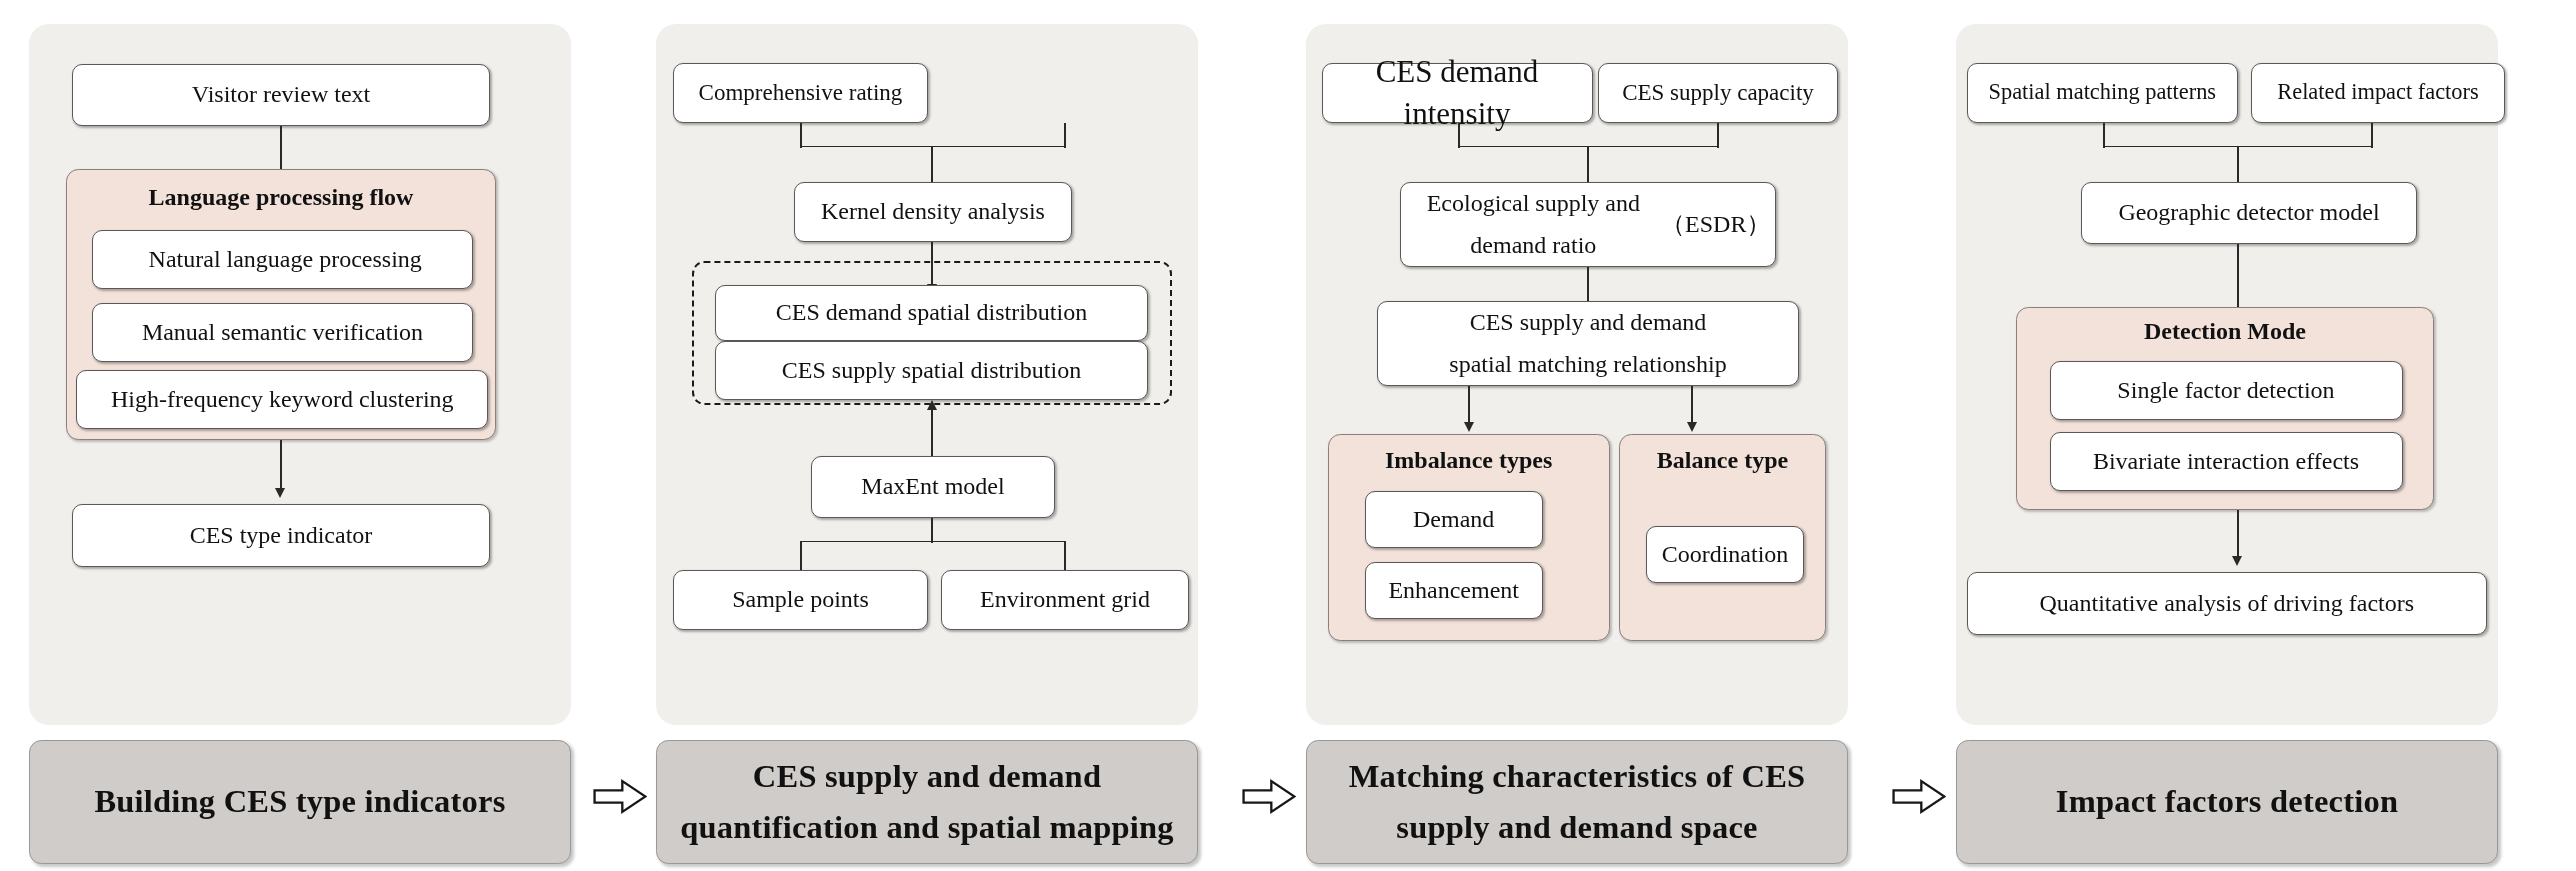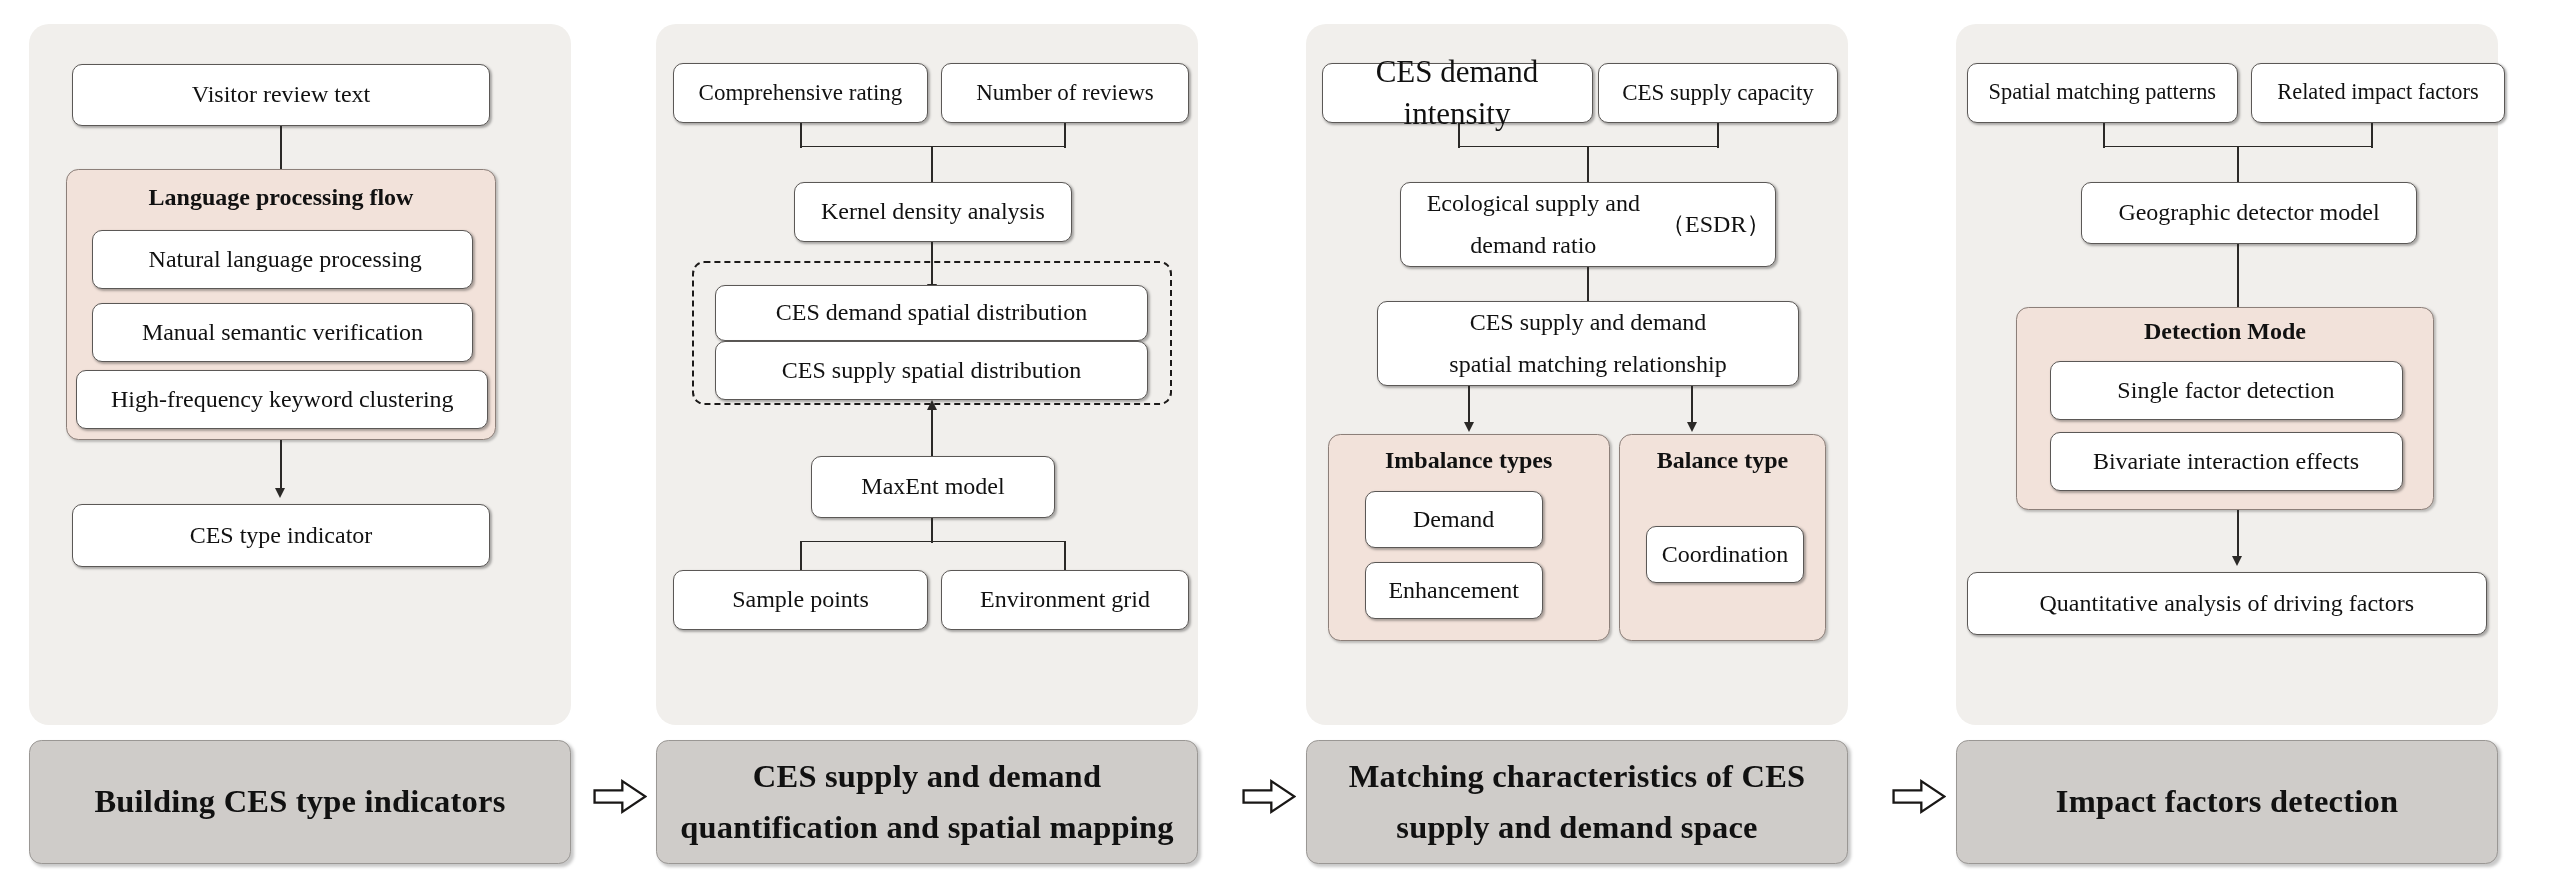--- a/index.html
+++ b/index.html
@@ -114,21 +114,20 @@
     <div class="footer">
       <span>Building CES type indicators</span>
     </div>
   </div>
 
   <div class="column col2">
     <div class="panel">
 
       <div class="box" style="left:17px;top:39px;width:255px;height:60px;font-size:23px;">Comprehensive rating</div>
 
-      <div class="box" style="left:285px;top:39px;width:248px;height:60px;font-size:23px;">Number of reviews</div>
 
       <div class="vline" style="left:144px;top:99px;height:25px;"></div>
       <div class="vline" style="left:408px;top:99px;height:25px;"></div>
       <div class="hline" style="left:144px;top:122px;width:265px;"></div>
       <div class="vline" style="left:275px;top:122px;height:37px;"></div>
 
       <div class="box" style="left:138px;top:158px;width:278px;height:60px;">Kernel density analysis</div>
 
       <div class="vline" style="left:275px;top:218px;height:48px;"></div>
       <div class="arrowhead" style="left:271px;top:260px;"></div>

